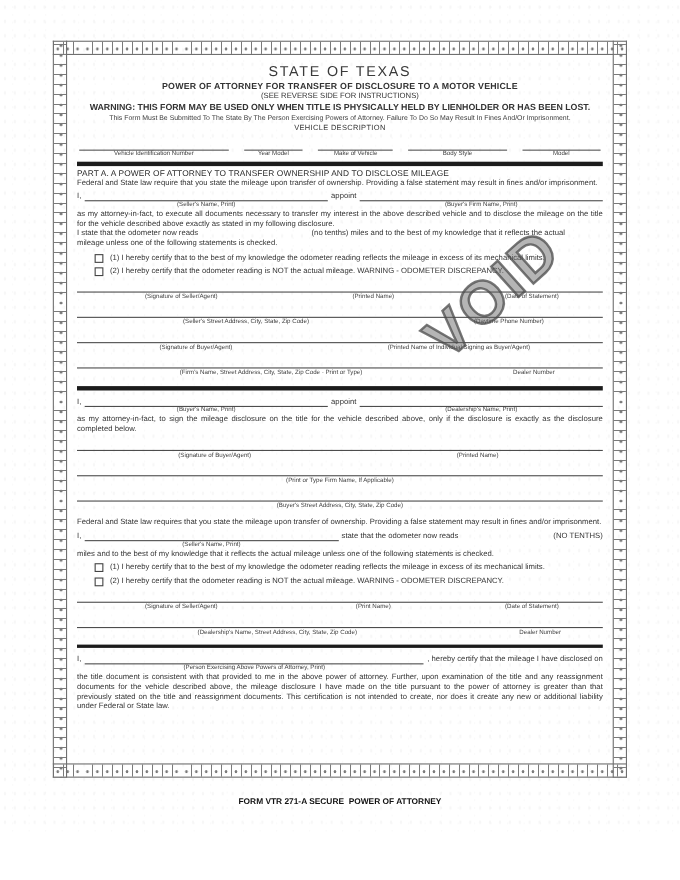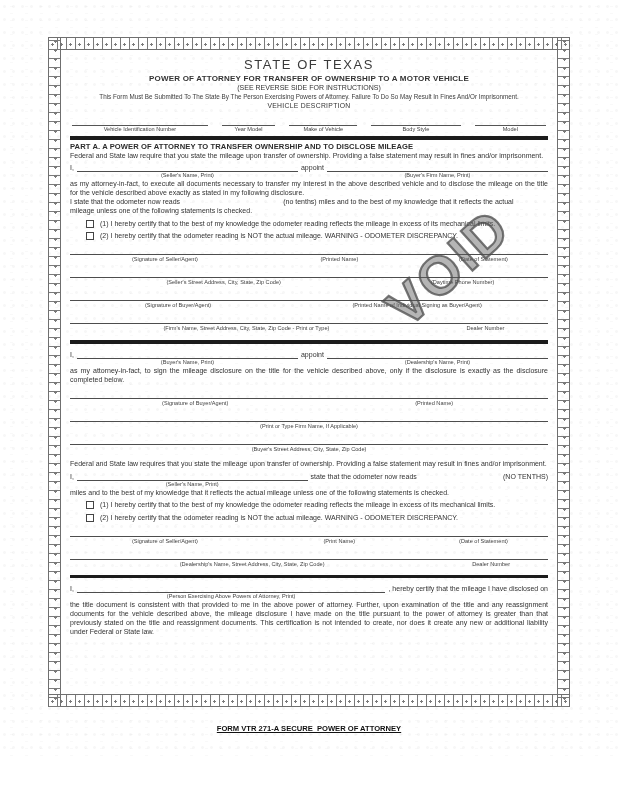--- a/index.html
+++ b/index.html
@@ -48,21 +48,21 @@
   
   .c{text-align:center;}
   .h-state{font-size:13px;letter-spacing:1.6px;color:#3a3a3a;margin-top:3px;}
   .h-title{font-size:8px;font-weight:bold;letter-spacing:.2px;margin-top:2px;}
   .h-sub{font-size:7px;margin-top:1px;}
   .h-warn{font-size:8px;font-weight:bold;margin-top:2px;}
   .h-note{font-size:6.3px;margin-top:2px;color:#3d3d3d;}
   .h-vd{font-size:6.8px;margin-top:2px;letter-spacing:.3px;}
   .t{font-size:7px;line-height:9px;color:#333;}
   .lbl{font-size:5.6px;line-height:7px;color:#3f3f3f;text-align:center;}
-  .part-h{font-size:7.6px;font-weight:bold;line-height:9.5px;letter-spacing:.1px;color:#2c2c2c;}
+  .part-h{font-size:7.6px;font-weight:normal;line-height:9.5px;letter-spacing:.1px;color:#2c2c2c;}
   .bar{height:3.5px;background:#1c1c1c;margin:3px 0 2px 0;}
   
   .veh{display:flex;gap:14px;margin:14px 2px 2px 2px;}
   .veh .f{display:flex;flex-direction:column;}
   .veh .line{height:2px;border-bottom:1px solid #555;}
   
   .fillrow{display:flex;align-items:flex-start;margin-top:3px;}
   .fillrow .fx{font-size:7px;line-height:9px;white-space:nowrap;padding:0 3px;}
   .blank{display:flex;flex-direction:column;}
   .blank .line{height:8px;border-bottom:1px solid #4d4d4d;}
@@ -83,40 +83,41 @@
   }
   .stamp span{
     font-size:54px;font-weight:bold;letter-spacing:3px;
     color:rgba(120,120,120,0.10);
     -webkit-text-stroke:2.2px rgba(75,75,75,0.75);
     text-shadow:0 0 1px rgba(90,90,90,0.4);
   }
   
   .pagefooter{
     position:absolute;left:0;top:724px;width:618px;text-align:center;
-    font-size:7.6px;font-weight:bold;color:#111;white-space:pre;text-decoration:underline;
+    font-size:7.6px;font-weight:bold;color:#111;white-space:pre;
   }
   .just{text-align:justify;}
 </style>
 </head>
 <body>
 
 <div class="paper">
 
   <div class="form">
     <div class="b b-top"></div>
     <div class="b b-bottom"></div>
     <div class="b b-left"></div>
     <div class="b b-right"></div>
 
     <div class="content">
 
       <div class="c h-state">STATE OF TEXAS</div>
-      <div class="c h-title">POWER OF ATTORNEY FOR TRANSFER OF OWNERSHIP TO A MOTOR VEHICLE</div>
+      <div class="c h-title">POWER OF ATTORNEY FOR TRANSFER OF DISCLOSURE TO A MOTOR VEHICLE</div>
       <div class="c h-sub">(SEE REVERSE SIDE FOR INSTRUCTIONS)</div>
+      <div class="c h-warn">WARNING: THIS FORM MAY BE USED ONLY WHEN TITLE IS PHYSICALLY HELD BY LIENHOLDER OR HAS BEEN LOST.</div>
       <div class="c h-note">This Form Must Be Submitted To The State By The Person Exercising Powers of Attorney. Failure To Do So May Result In Fines And/Or Imprisonment.</div>
       <div class="c h-vd">VEHICLE DESCRIPTION</div>
 
       <div class="veh">
         <div class="f" style="flex:1.9">
           <div class="line"></div>
           <div class="lbl">Vehicle Identification Number</div>
         </div>
         <div class="f" style="flex:0.75">
           <div class="line"></div>

